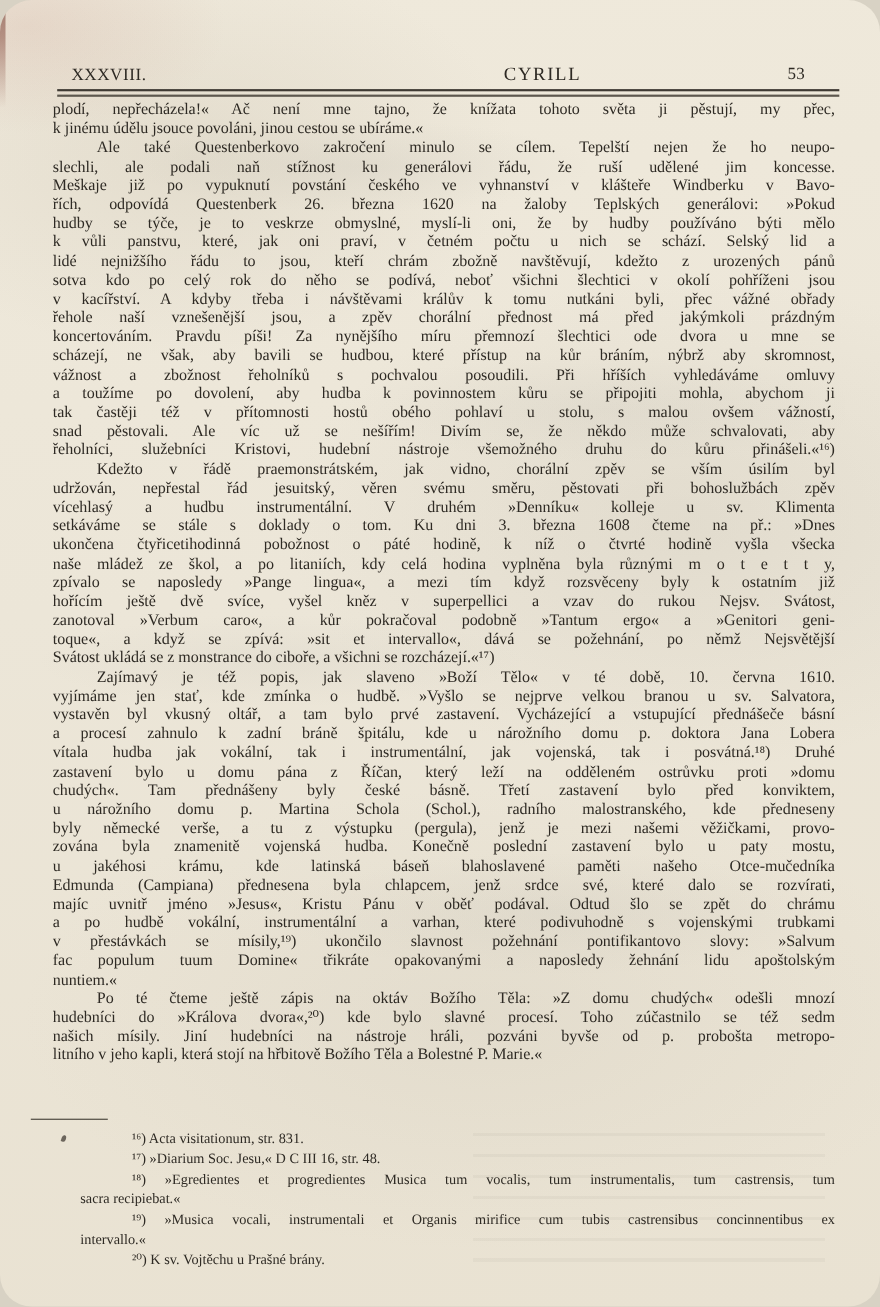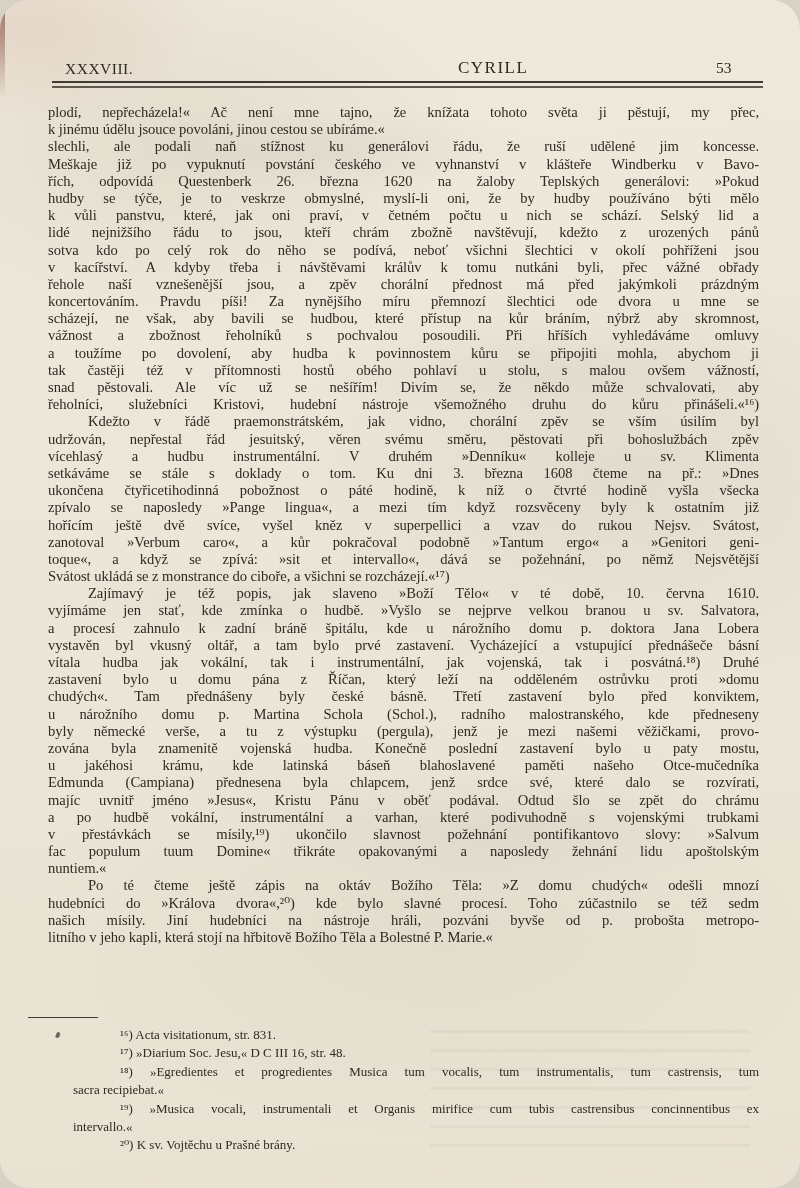--- a/index.html
+++ b/index.html
@@ -51,21 +51,21 @@
   
   .h-left{position:absolute;left:65px;top:60px;font-size:15.5px;letter-spacing:.5px;}
   .h-center{position:absolute;left:458px;top:58px;font-size:17px;letter-spacing:1.5px;}
   .h-right{position:absolute;left:716px;top:59px;font-size:15.5px;}
   .h-rule{
     position:absolute;left:52px;top:81px;width:711px;height:3px;
     border-top:2px solid var(--rule);
     border-bottom:2px solid #5d574e;
   }
   
-  .body-text{position:absolute;left:48px;top:104px;width:711px;}
+  .body-text{position:absolute;left:48px;top:92px;width:711px;}
   .tl{
     font-size:14.6px;line-height:17.2px;height:17.2px;
     text-align:justify;text-align-last:justify;
     letter-spacing:-0.05px;overflow:hidden;white-space:nowrap;
   }
   .tl.last{text-align-last:left;}
   .tl.ind{text-indent:40px;}
   
   .fn-rule{
     position:absolute;left:28px;top:1017px;width:70px;height:0;
@@ -91,20 +91,21 @@
   <div class="speck"></div>
 
   <div class="h-left">XXXVIII.</div>
   <div class="h-center">CYRILL</div>
   <div class="h-right">53</div>
   <div class="h-rule"></div>
 
   <div class="body-text">
       <div class="tl">plodí, nepřecházela!« Ač není mne tajno, že knížata tohoto světa ji pěstují, my přec,</div>
       <div class="tl last">k jinému údělu jsouce povoláni, jinou cestou se ubíráme.«</div>
+      <div class="tl ind">Ale také Questenberkovo zakročení minulo se cílem. Tepelští nejen že ho neupo-</div>
       <div class="tl">slechli, ale podali naň stížnost ku generálovi řádu, že ruší udělené jim koncesse.</div>
       <div class="tl">Meškaje již po vypuknutí povstání českého ve vyhnanství v klášteře Windberku v Bavo-</div>
       <div class="tl">řích, odpovídá Questenberk 26. března 1620 na žaloby Teplských generálovi: »Pokud</div>
       <div class="tl">hudby se týče, je to veskrze obmyslné, myslí-li oni, že by hudby používáno býti mělo</div>
       <div class="tl">k vůli panstvu, které, jak oni praví, v četném počtu u nich se schází. Selský lid a</div>
       <div class="tl">lidé nejnižšího řádu to jsou, kteří chrám zbožně navštěvují, kdežto z urozených pánů</div>
       <div class="tl">sotva kdo po celý rok do něho se podívá, neboť všichni šlechtici v okolí pohříženi jsou</div>
       <div class="tl">v kacířství. A kdyby třeba i návštěvami králův k tomu nutkáni byli, přec vážné obřady</div>
       <div class="tl">řehole naší vznešenější jsou, a zpěv chorální přednost má před jakýmkoli prázdným</div>
       <div class="tl">koncertováním. Pravdu píši! Za nynějšího míru přemnozí šlechtici ode dvora u mne se</div>
@@ -112,29 +113,30 @@
       <div class="tl">vážnost a zbožnost řeholníků s pochvalou posoudili. Při hříších vyhledáváme omluvy</div>
       <div class="tl">a toužíme po dovolení, aby hudba k povinnostem kůru se připojiti mohla, abychom ji</div>
       <div class="tl">tak častěji též v přítomnosti hostů obého pohlaví u stolu, s malou ovšem vážností,</div>
       <div class="tl">snad pěstovali. Ale víc už se nešířím! Divím se, že někdo může schvalovati, aby</div>
       <div class="tl">řeholníci, služebníci Kristovi, hudební nástroje všemožného druhu do kůru přinášeli.«¹⁶)</div>
       <div class="tl ind">Kdežto v řádě praemonstrátském, jak vidno, chorální zpěv se vším úsilím byl</div>
       <div class="tl">udržován, nepřestal řád jesuitský, věren svému směru, pěstovati při bohoslužbách zpěv</div>
       <div class="tl">vícehlasý a hudbu instrumentální. V druhém »Denníku« kolleje u sv. Klimenta</div>
       <div class="tl">setkáváme se stále s doklady o tom. Ku dni 3. března 1608 čteme na př.: »Dnes</div>
       <div class="tl">ukončena čtyřicetihodinná pobožnost o páté hodině, k níž o čtvrté hodině vyšla všecka</div>
+      <div class="tl">naše mládež ze škol, a po litaniích, kdy celá hodina vyplněna byla různými m o t e t t y,</div>
       <div class="tl">zpívalo se naposledy »Pange lingua«, a mezi tím když rozsvěceny byly k ostatním již</div>
       <div class="tl">hořícím ještě dvě svíce, vyšel kněz v superpellici a vzav do rukou Nejsv. Svátost,</div>
       <div class="tl">zanotoval »Verbum caro«, a kůr pokračoval podobně »Tantum ergo« a »Genitori geni-</div>
       <div class="tl">toque«, a když se zpívá: »sit et intervallo«, dává se požehnání, po němž Nejsvětější</div>
       <div class="tl last">Svátost ukládá se z monstrance do ciboře, a všichni se rozcházejí.«¹⁷)</div>
       <div class="tl ind">Zajímavý je též popis, jak slaveno »Boží Tělo« v té době, 10. června 1610.</div>
       <div class="tl">vyjímáme jen stať, kde zmínka o hudbě. »Vyšlo se nejprve velkou branou u sv. Salvatora,</div>
+      <div class="tl">vystavěn byl vkusný oltář, a tam bylo prvé zastavení. Vycházející a vstupující přednášeče básní</div>
       <div class="tl">a procesí zahnulo k zadní bráně špitálu, kde u nárožního domu p. doktora Jana Lobera</div>
-      <div class="tl">vystavěn byl vkusný oltář, a tam bylo prvé zastavení. Vycházející a vstupující přednášeče básní</div>
       <div class="tl">vítala hudba jak vokální, tak i instrumentální, jak vojenská, tak i posvátná.¹⁸) Druhé</div>
       <div class="tl">zastavení bylo u domu pána z Říčan, který leží na odděleném ostrůvku proti »domu</div>
       <div class="tl">chudých«. Tam přednášeny byly české básně. Třetí zastavení bylo před konviktem,</div>
       <div class="tl">u nárožního domu p. Martina Schola (Schol.), radního malostranského, kde předneseny</div>
       <div class="tl">byly německé verše, a tu z výstupku (pergula), jenž je mezi našemi věžičkami, provo-</div>
       <div class="tl">zována byla znamenitě vojenská hudba. Konečně poslední zastavení bylo u paty mostu,</div>
       <div class="tl">u jakéhosi krámu, kde latinská báseň blahoslavené paměti našeho Otce-mučedníka</div>
       <div class="tl">Edmunda (Campiana) přednesena byla chlapcem, jenž srdce své, které dalo se rozvírati,</div>
       <div class="tl">majíc uvnitř jméno »Jesus«, Kristu Pánu v oběť podával. Odtud šlo se zpět do chrámu</div>
       <div class="tl">a po hudbě vokální, instrumentální a varhan, které podivuhodně s vojenskými trubkami</div>

